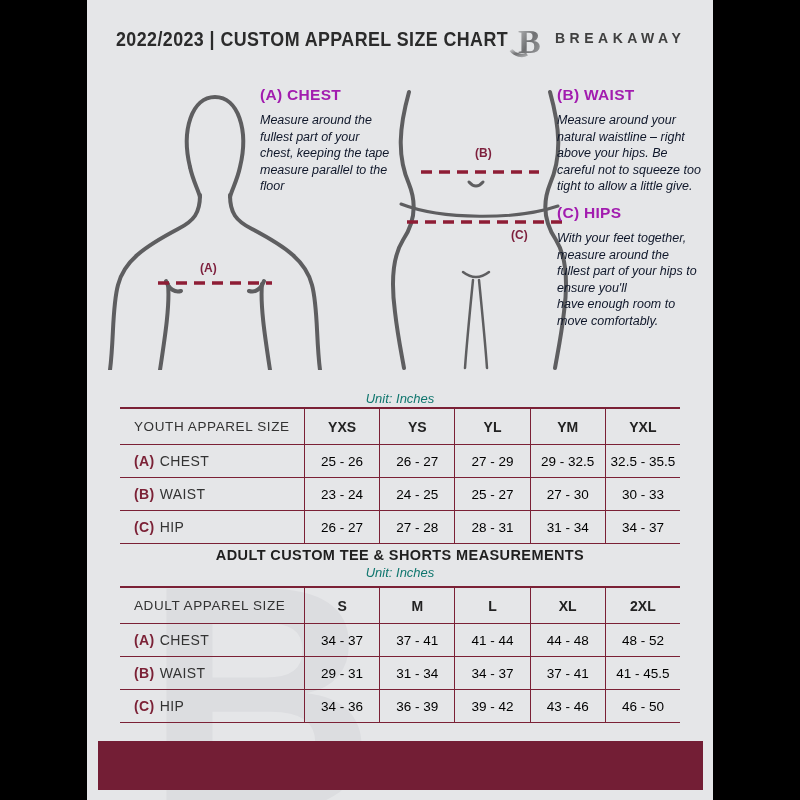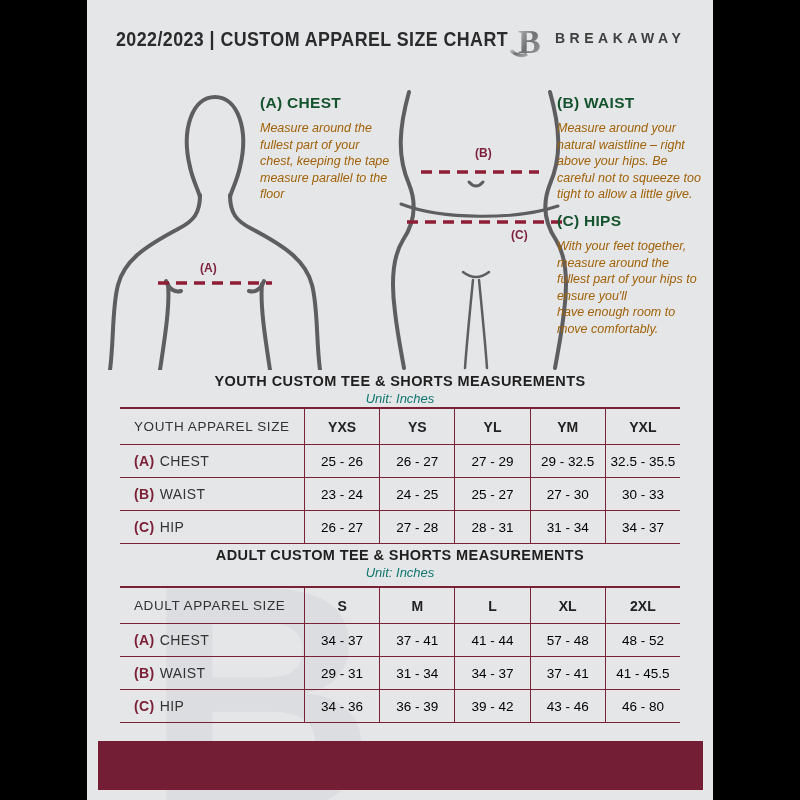--- a/index.html
+++ b/index.html
@@ -14,22 +14,22 @@
     color:#404040;letter-spacing:4.5px;white-space:nowrap;}
   .logo{position:absolute;left:420px;top:20px;width:42px;height:42px;}
 
   
   .fig{position:absolute;z-index:1;}
   .fig svg{display:block;}
   .marker{position:absolute;font-size:12px;font-weight:bold;color:#7d1f3c;z-index:2;}
 
   
   .guide-block{position:absolute;z-index:2;}
-  .guide-h{font-size:15.5px;font-weight:bold;color:#14532d;margin:8px 0 8px 0;letter-spacing:.3px;}
-  .guide-b{font-size:12.5px;line-height:16.5px;font-style:italic;color:#a16207;margin:0;}
+  .guide-h{font-size:15.5px;font-weight:bold;color:#a21caf;margin:0 0 8px 0;letter-spacing:.3px;}
+  .guide-b{font-size:12.5px;line-height:16.5px;font-style:italic;color:#0f172a;margin:0;}
   .preline{white-space:pre-line;}
 
   
   .sec-title{position:absolute;left:0;width:626px;text-align:center;font-size:14.5px;
     font-weight:bold;color:#1f1f1f;letter-spacing:.4px;z-index:2;}
   .sec-unit{position:absolute;left:0;width:626px;text-align:center;font-size:13px;
     font-style:italic;color:#0f766e;z-index:2;}
 
   
   .size-table{position:absolute;left:33px;width:560px;display:grid;
@@ -114,21 +114,20 @@
     <div class="guide-block" style="left:470px;top:86px;width:148px;">
       <p class="guide-h">(B) WAIST</p>
       <p class="guide-b">Measure around your natural waistline – right above your hips. Be careful not to squeeze too tight to allow a little give.</p>
     </div>
     <div class="guide-block" style="left:470px;top:204px;width:145px;">
       <p class="guide-h">(C) HIPS</p>
       <p class="guide-b preline">With your feet together, measure around the fullest part of your hips to ensure you'll
 have enough room to move comfortably.</p>
     </div>
 
-    <div class="sec-title" style="top:373px;">YOUTH CUSTOM TEE &amp; SHORTS MEASUREMENTS</div>
     <div class="sec-unit" style="top:391px;">Unit: Inches</div>
     <div class="size-table" style="top:407px;">
       <div class="st-cell st-label-head">YOUTH APPAREL SIZE</div>
       <div class="st-cell st-size st-size-head">YXS</div>
       <div class="st-cell st-size st-size-head">YS</div>
       <div class="st-cell st-size st-size-head">YL</div>
       <div class="st-cell st-size st-size-head">YM</div>
       <div class="st-cell st-size st-size-head">YXL</div>
 
       <div class="st-cell st-label">
@@ -172,39 +171,39 @@
       <div class="st-cell st-size st-size-head">XL</div>
       <div class="st-cell st-size st-size-head">2XL</div>
 
       <div class="st-cell st-label">
         <span class="prefix">(A)</span>
         <span>CHEST</span>
       </div>
       <div class="st-cell st-size">34 - 37</div>
       <div class="st-cell st-size">37 - 41</div>
       <div class="st-cell st-size">41 - 44</div>
-      <div class="st-cell st-size">57 - 48</div>
+      <div class="st-cell st-size">44 - 48</div>
       <div class="st-cell st-size">48 - 52</div>
 
       <div class="st-cell st-label">
         <span class="prefix">(B)</span>
         <span>WAIST</span>
       </div>
       <div class="st-cell st-size">29 - 31</div>
       <div class="st-cell st-size">31 - 34</div>
       <div class="st-cell st-size">34 - 37</div>
       <div class="st-cell st-size">37 - 41</div>
       <div class="st-cell st-size">41 - 45.5</div>
 
       <div class="st-cell st-label">
         <span class="prefix">(C)</span>
         <span>HIP</span>
       </div>
       <div class="st-cell st-size">34 - 36</div>
       <div class="st-cell st-size">36 - 39</div>
       <div class="st-cell st-size">39 - 42</div>
       <div class="st-cell st-size">43 - 46</div>
-      <div class="st-cell st-size">46 - 80</div>
+      <div class="st-cell st-size">46 - 50</div>
     </div>
 
     <div class="footer-bar"></div>
   </div>
 </div>
 
 </body></html>

